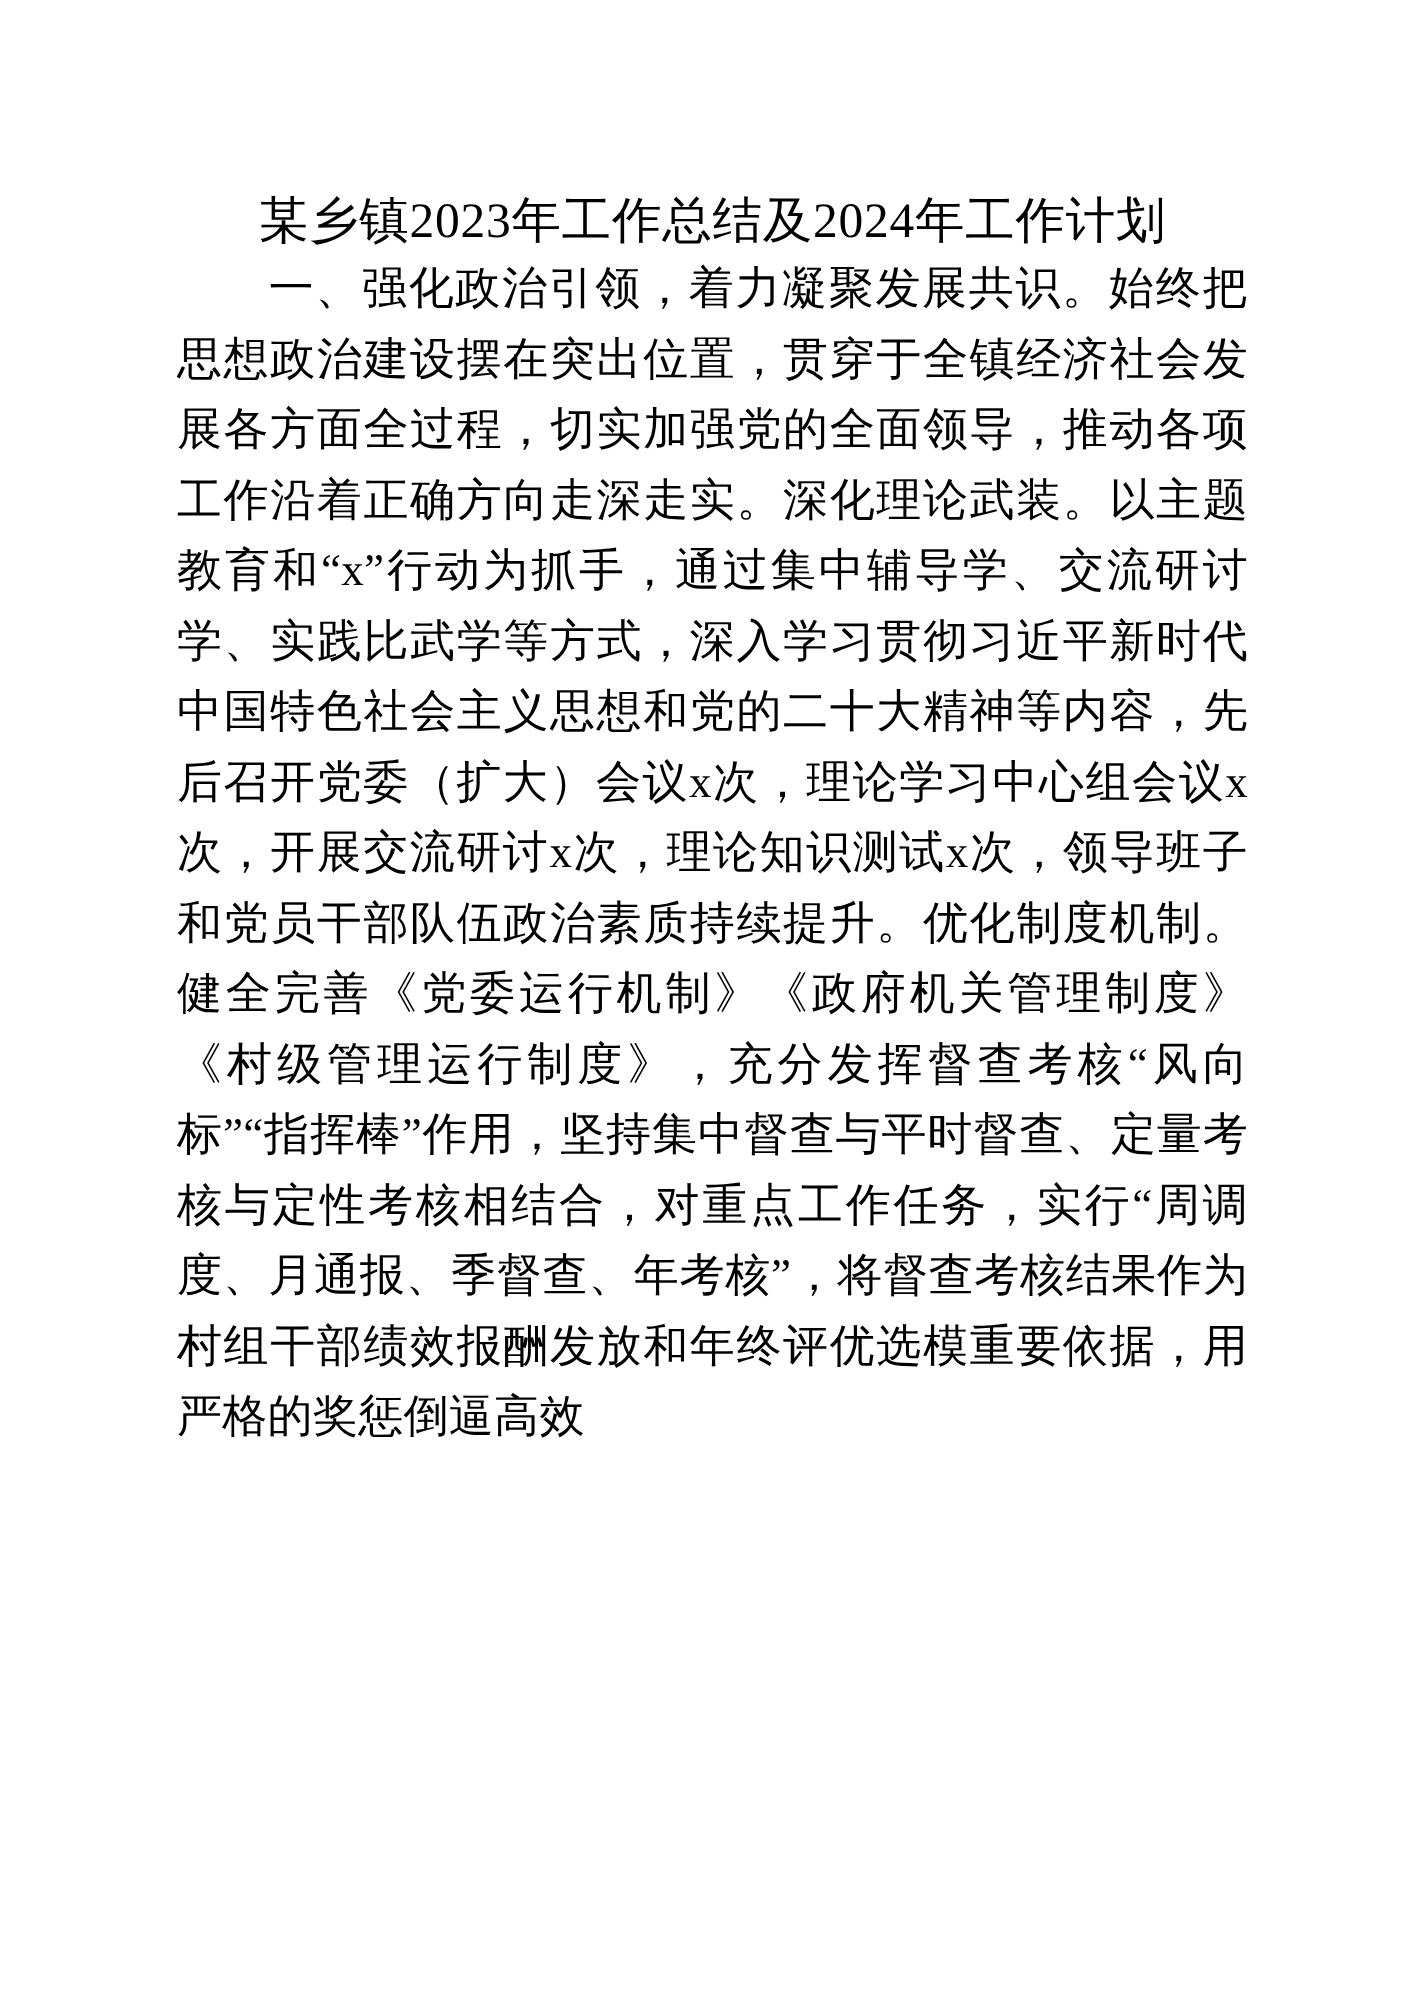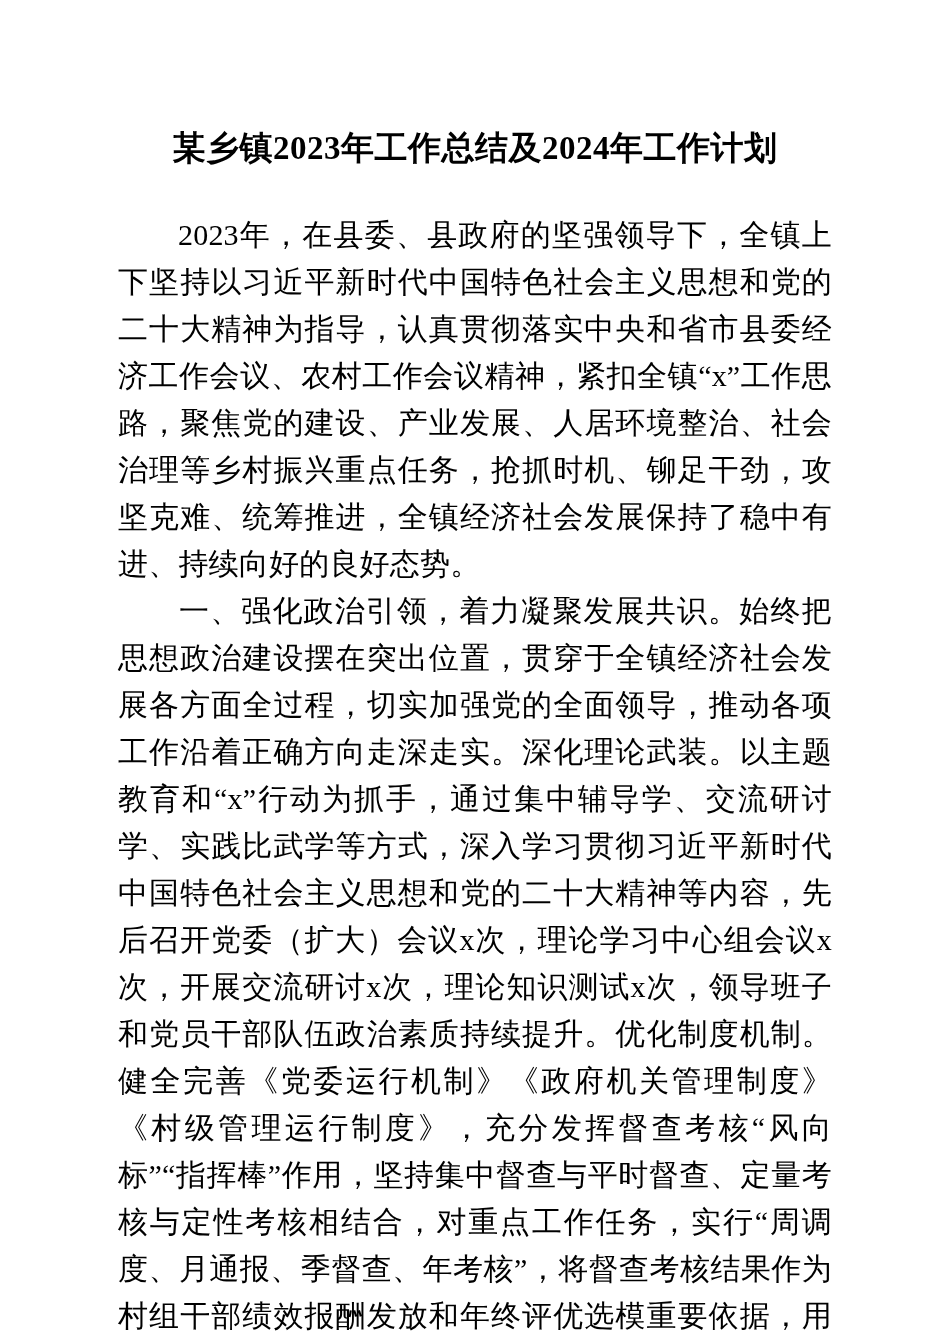--- a/index.html
+++ b/index.html
@@ -25,21 +25,21 @@
 
   .content {
     position: absolute;
     left: 118px;
     top: 0;
     width: 714px;
   }
 
   .doc-title {
     font-family: "Liberation Serif", "DejaVu Serif", serif;
-    font-weight: bold;
+    font-weight: normal;
     font-size: 33px;
     line-height: 42px;
     text-align: center;
     letter-spacing: 0.5px;
     margin: 0;
     padding-top: 127px;
     padding-bottom: 0;
     white-space: nowrap;
   }
 
@@ -79,22 +79,19 @@
   }
 </style>
 </head>
 <body>
 
 <div class="page">
   <div class="content">
 
     <h1 class="doc-title">某乡镇2023年工作总结及2024年工作计划</h1>
 
-    <p class="para para-1">
-      <span class="indent"></span><span class="body-run">2023年，在县委、县政府的坚强领导下，全镇上下坚持以习近平新时代中国特色社会主义思想和党的二十大精神为指导，认真贯彻落实中央和省市县委经济工作会议、农村工作会议精神，紧扣全镇“x”工作思路，聚焦党的建设、产业发展、人居环境整治、社会治理等乡村振兴重点任务，抢抓时机、铆足干劲，攻坚克难、统筹推进，全镇经济社会发展保持了稳中有进、持续向好的良好态势。</span>
-    </p>
 
     <p class="para para-2">
       <span class="indent"></span><span class="lead">一、强化政治引领，着力凝聚发展共识。</span><span class="body-run">始终把思想政治建设摆在突出位置，贯穿于全镇经济社会发展各方面全过程，切实加强党的全面领导，推动各项工作沿着正确方向走深走实。深化理论武装。以主题教育和“x”行动为抓手，通过集中辅导学、交流研讨学、实践比武学等方式，深入学习贯彻习近平新时代中国特色社会主义思想和党的二十大精神等内容，先后召开党委（扩大）会议x次，理论学习中心组会议x次，开展交流研讨x次，理论知识测试x次，领导班子和党员干部队伍政治素质持续提升。优化制度机制。健全完善《党委运行机制》《政府机关管理制度》《村级管理运行制度》，充分发挥督查考核“风向标”“指挥棒”作用，坚持集中督查与平时督查、定量考核与定性考核相结合，对重点工作任务，实行“周调度、月通报、季督查、年考核”，将督查考核结果作为村组干部绩效报酬发放和年终评优选模重要依据，用严格的奖惩倒逼高效</span>
     </p>
 
   </div>
 </div>
 
 </body></html>

